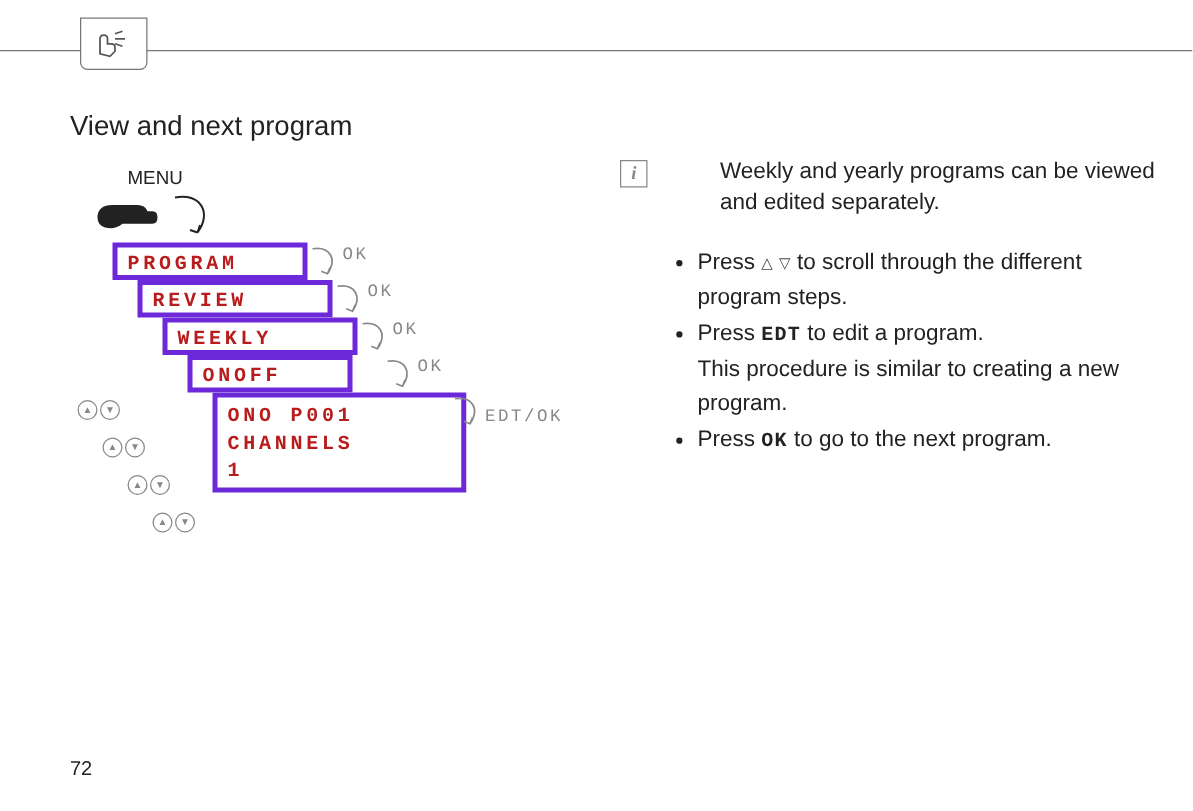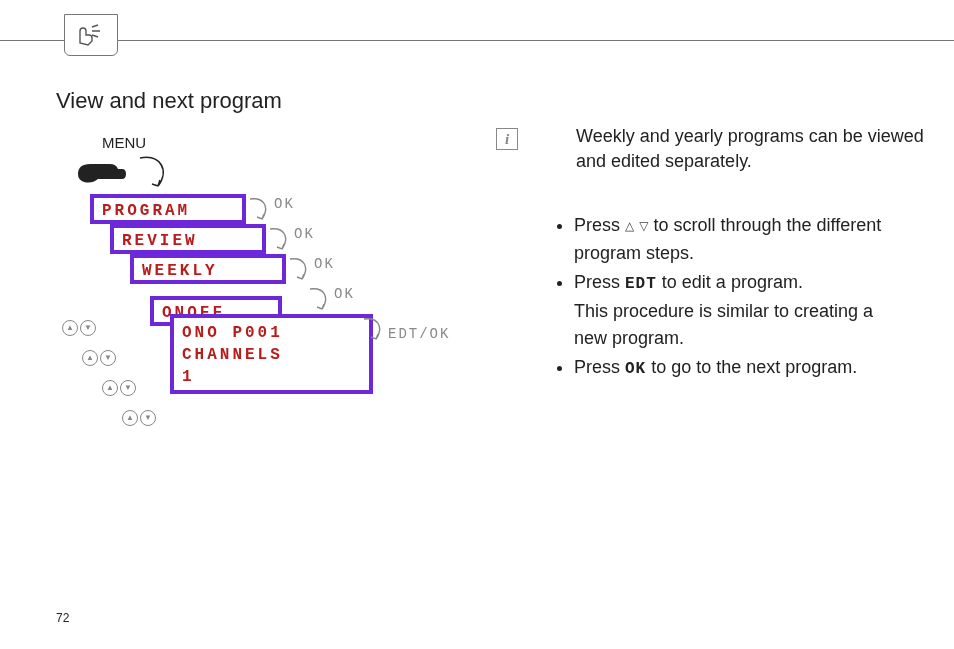--- a/index.html
+++ b/index.html
@@ -88,21 +88,21 @@
     font-weight: 600;
     font-size: 16px;
     letter-spacing: 3px;
     color: #b91c1c;
     padding: 4px 8px 4px 8px;
     box-sizing: border-box;
   }
   .lcd1 { top: 0;    left: 0;    width: 156px; height: 30px; }
   .lcd2 { top: 30px; left: 20px; width: 156px; height: 30px; }
   .lcd3 { top: 60px; left: 40px; width: 156px; height: 30px; }
-  .lcd4 { top: 102px; left: 60px; width: 132px; height: 30px; }
+  .lcd4 { top: 90px; left: 60px; width: 132px; height: 30px; }
   .lcd5 { top: 120px;left: 80px; width: 203px; height: 80px; line-height: 22px; letter-spacing: 3px;}
 
   .lcd-label {
     position: absolute;
     font-family: "Courier New", monospace;
     font-size: 14px;
     color: #888;
     letter-spacing: 2px;
   }
   .ok1 { top: 2px;   left: 184px; }
@@ -169,41 +169,41 @@
 
   .bullets {
     position: absolute;
     top: 196px;
     left: 536px;
     width: 380px;
     font-size: 18px;
     line-height: 27px;
     color: #222;
   }
-  .bullets ul { margin: 16px; padding-left: 22px; }
+  .bullets ul { margin: 0; padding-left: 22px; }
   .bullets li { margin-bottom: 2px; }
   .lcd-inline {
     font-family: "Courier New", monospace;
     font-weight: 700;
     letter-spacing: 1px;
     font-size: 16px;
   }
   .tri-inline {
     display: inline-block;
     font-size: 12px;
     vertical-align: 1px;
     color: #444;
   }
 
   
   .page-num {
     position: absolute;
     bottom: 24px;
     left: 56px;
-    font-size: 12px;
+    font-size: 16px;
     color: #222;
   }
 </style>
 </head>
 <body>
 
 <div class="top-rule"></div>
 <div class="tab-box">
   <svg width="34" height="28" viewBox="0 0 34 28">
     <g fill="none" stroke="#555" stroke-width="1.4">

